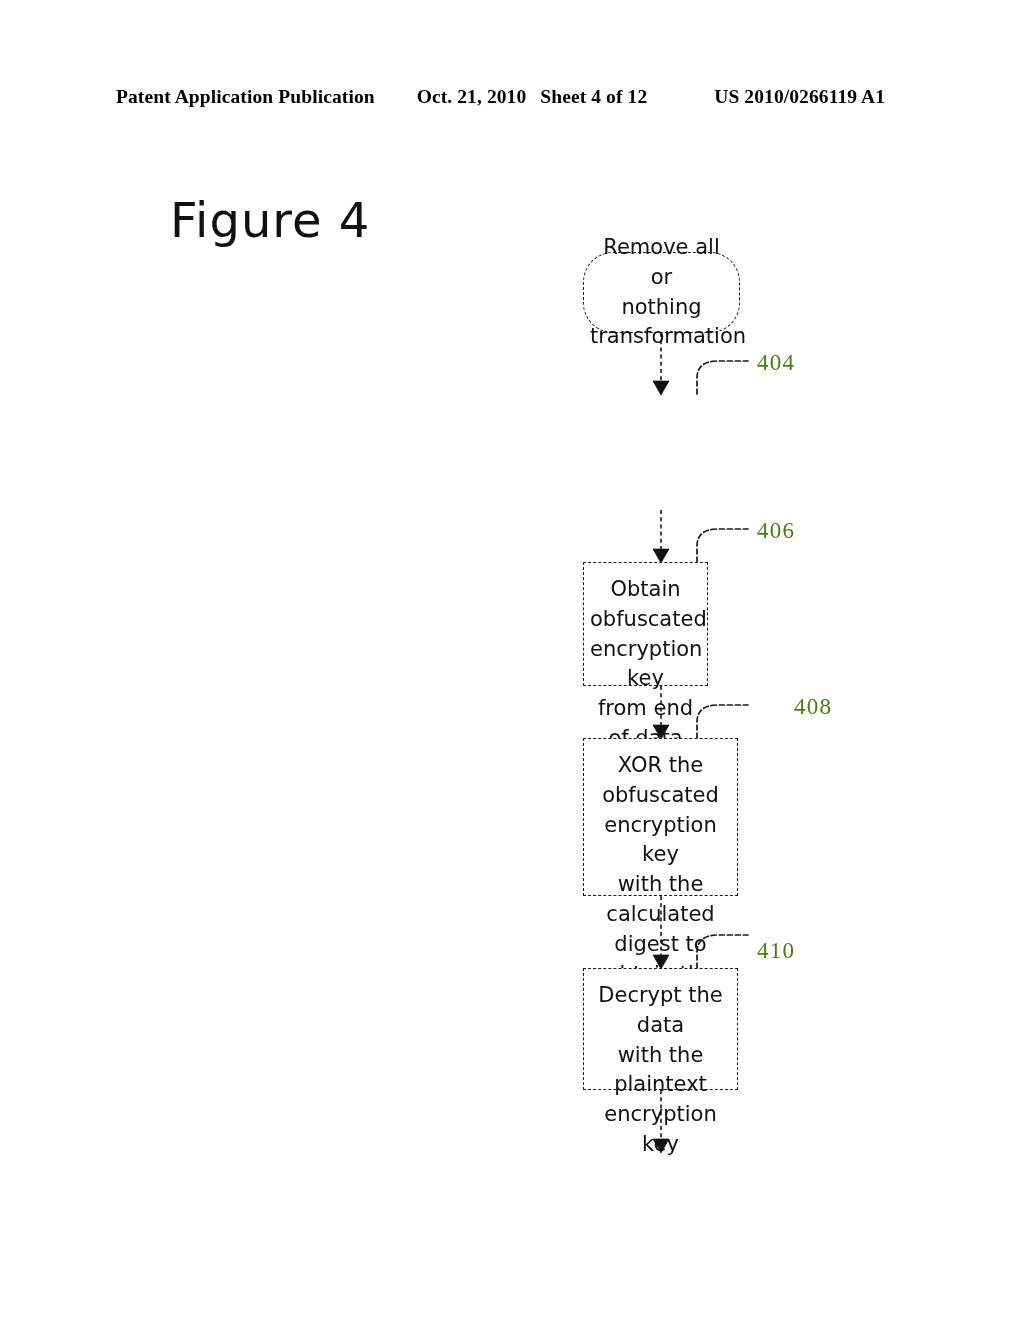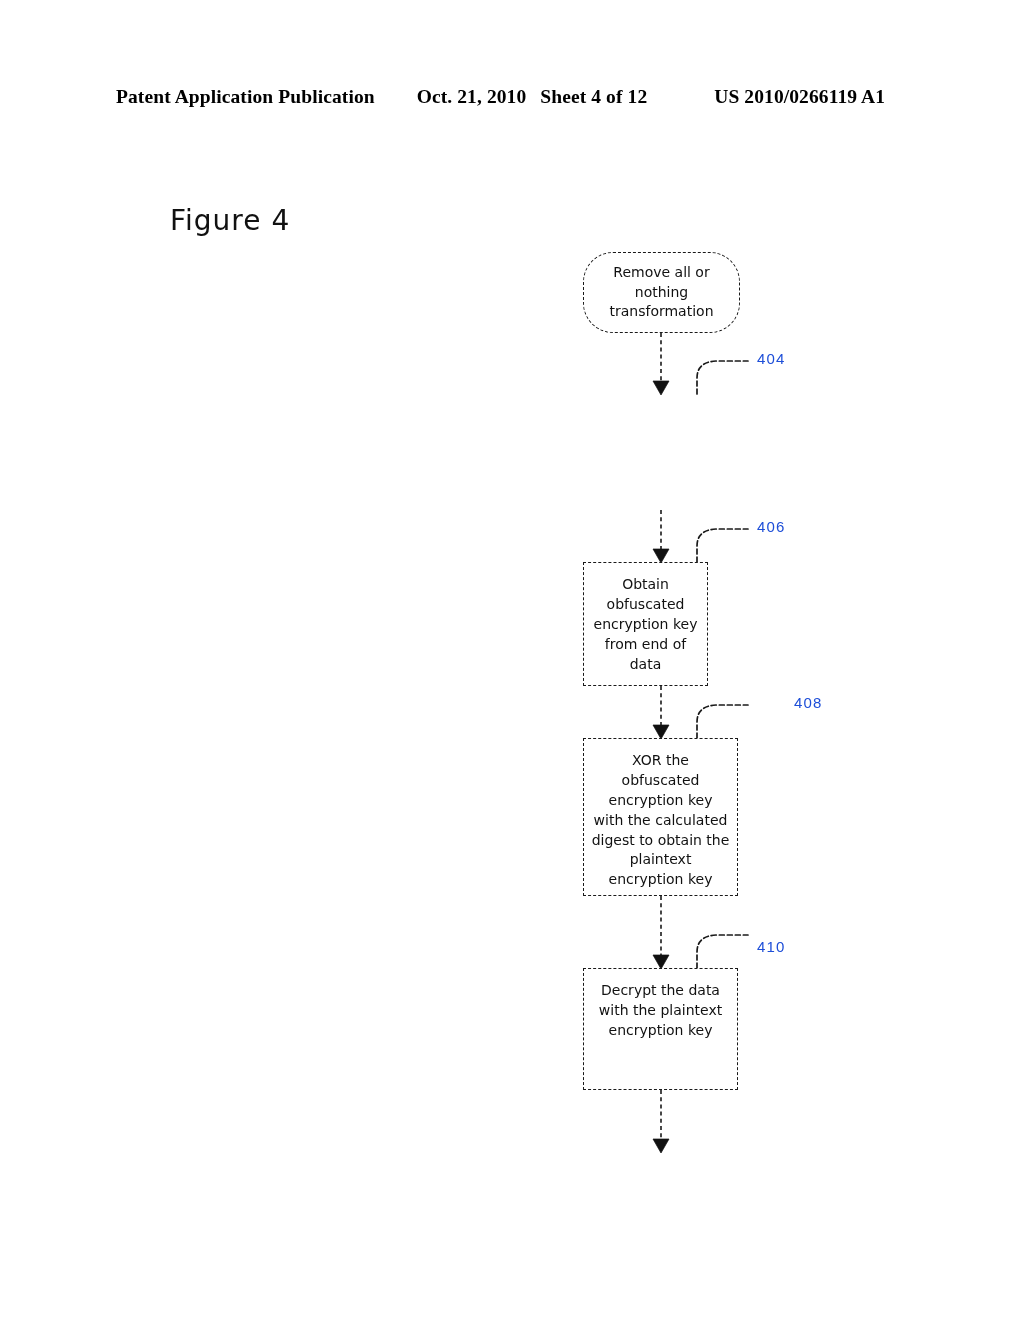--- a/index.html
+++ b/index.html
@@ -36,23 +36,23 @@
   }
   #page-header .hdr-pub   { margin-left: 116px; }
   #page-header .hdr-date  { margin-left: 42px; }
   #page-header .hdr-sheet { margin-left: 14px; }
   #page-header .hdr-num   { margin-left: 67px; }
 
   
   #figure-title {
     position: absolute;
     left: 170px;
-    top: 204px;
+    top: 192px;
     font-family: "DejaVu Sans", sans-serif;
-    font-size: 28px;
+    font-size: 48px;
     font-weight: 500;
     letter-spacing: 1px;
     color: #111111;
     
     text-shadow:
        0.6px 0   0 rgba(255,255,255,0.55),
       -0.6px 0   0 rgba(255,255,255,0.30),
        0   0.6px 0 rgba(255,255,255,0.30);
   }
 
@@ -69,21 +69,21 @@
   .node {
     position: absolute;
     box-sizing: border-box;
     border: 1.6px dashed #1a1a1a;
     background: #ffffff;
     display: flex;
     align-items: center;
     justify-content: center;
     text-align: center;
     font-family: "DejaVu Sans", sans-serif;
-    font-size: 14px;
+    font-size: 21px;
     line-height: 1.42;
     color: #111111;
     padding: 2px 6px;
   }
   .node.terminator {
     border-radius: 30px;
   }
   .node.terminator.stadium {
     border-radius: 40px;
   }
@@ -94,24 +94,24 @@
   }
   .node .node-text {
     display: block;
     width: 100%;
     white-space: pre-line;
   }
 
   
   .ref-label {
     position: absolute;
-    font-family: Liberation Sans, sans-serif;
-    font-size: 15px;
+    font-family: Liberation Serif, serif;
+    font-size: 23px;
     letter-spacing: 1.2px;
-    color: #1d4ed8;
+    color: #4d7c0f;
     white-space: nowrap;
   }
 
   
   #wires {
     position: absolute;
     left: 0;
     top: 0;
     width: 1024px;
     height: 1320px;

